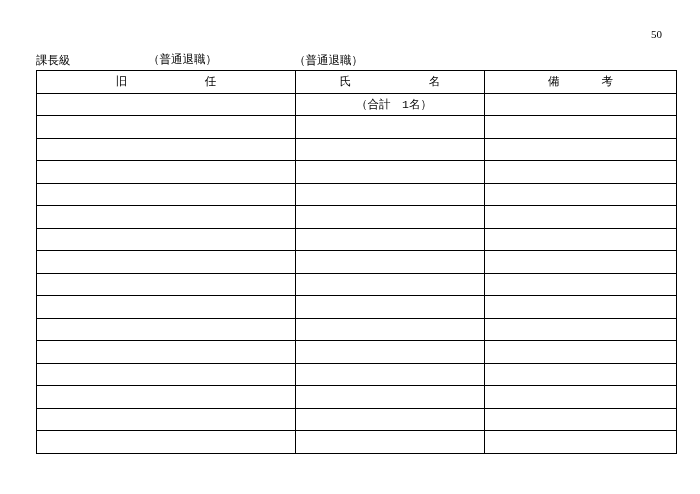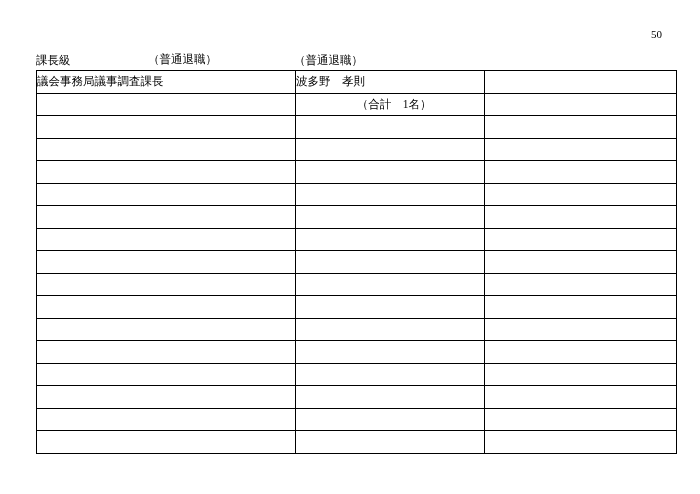--- a/index.html
+++ b/index.html
@@ -87,20 +87,21 @@
   }
   .cell-pad {
     padding-left: 4px;
   }
   .sum-cell {
     text-align: center;
   }
   .sum-cell .sum-inner {
     display: inline-block;
     padding-left: 8px;
+    font-family: Liberation Mono, monospace;
   }
   .empty-cell {
     font-size: 11.5px;
   }
 </style>
 </head>
 <body>
 
 <div class="page">
 
@@ -112,26 +113,26 @@
     <span class="h-dept">（普通退職）</span>
   </div>
 
   <table class="main-table">
     <colgroup>
       <col class="c1">
       <col class="c2">
       <col class="c3">
     </colgroup>
     <tbody>
-
-      <tr>
-        <td class="cell-pad">議会事務局議事調査課長</td>
-        <td class="cell-pad">波多野　孝則</td>
-        <td class="cell-pad"></td>
-      </tr>
+      <tr>
+        <td class="colhead"><span class="spread">旧　　　　任</span></td>
+        <td class="colhead"><span class="spread">氏　　　　名</span></td>
+        <td class="colhead"><span class="spread">備　　考</span></td>
+      </tr>
+
 
       <tr>
         <td class="cell-pad"></td>
         <td class="sum-cell"><span class="sum-inner">（合計　1名）</span></td>
         <td class="cell-pad"></td>
       </tr>
 
       <tr>
         <td class="cell-pad empty-cell"></td>
         <td class="cell-pad empty-cell"></td>

